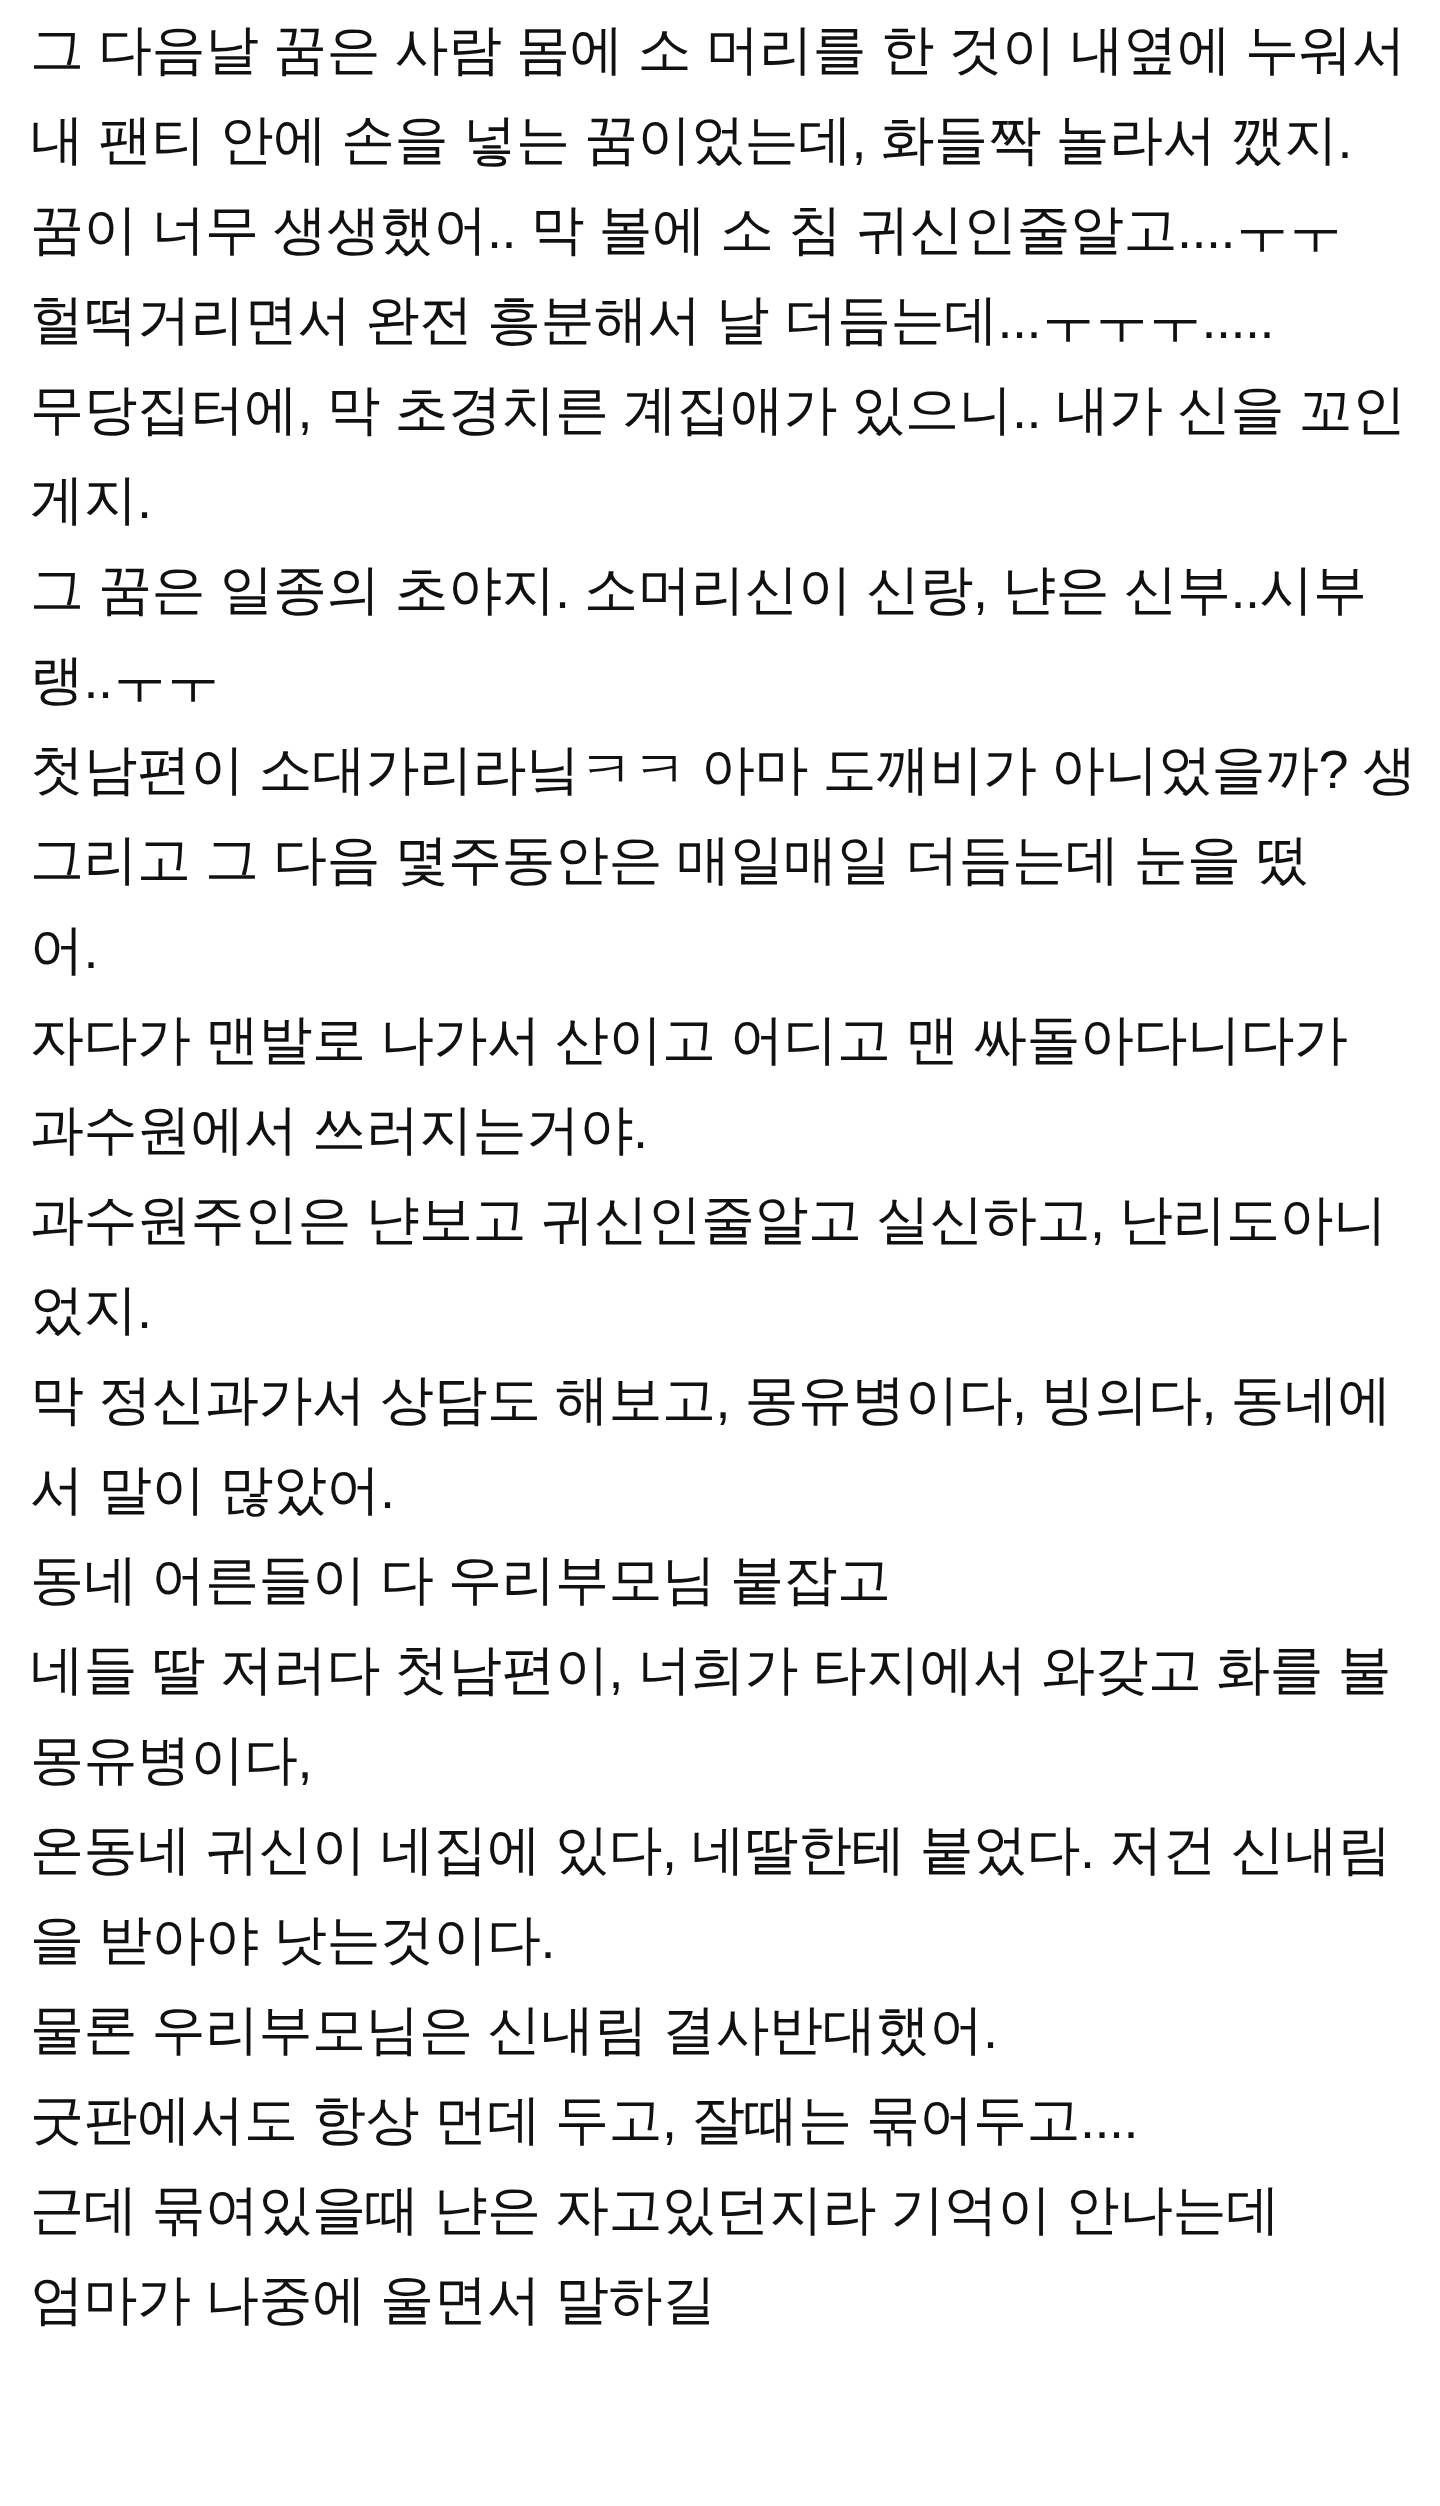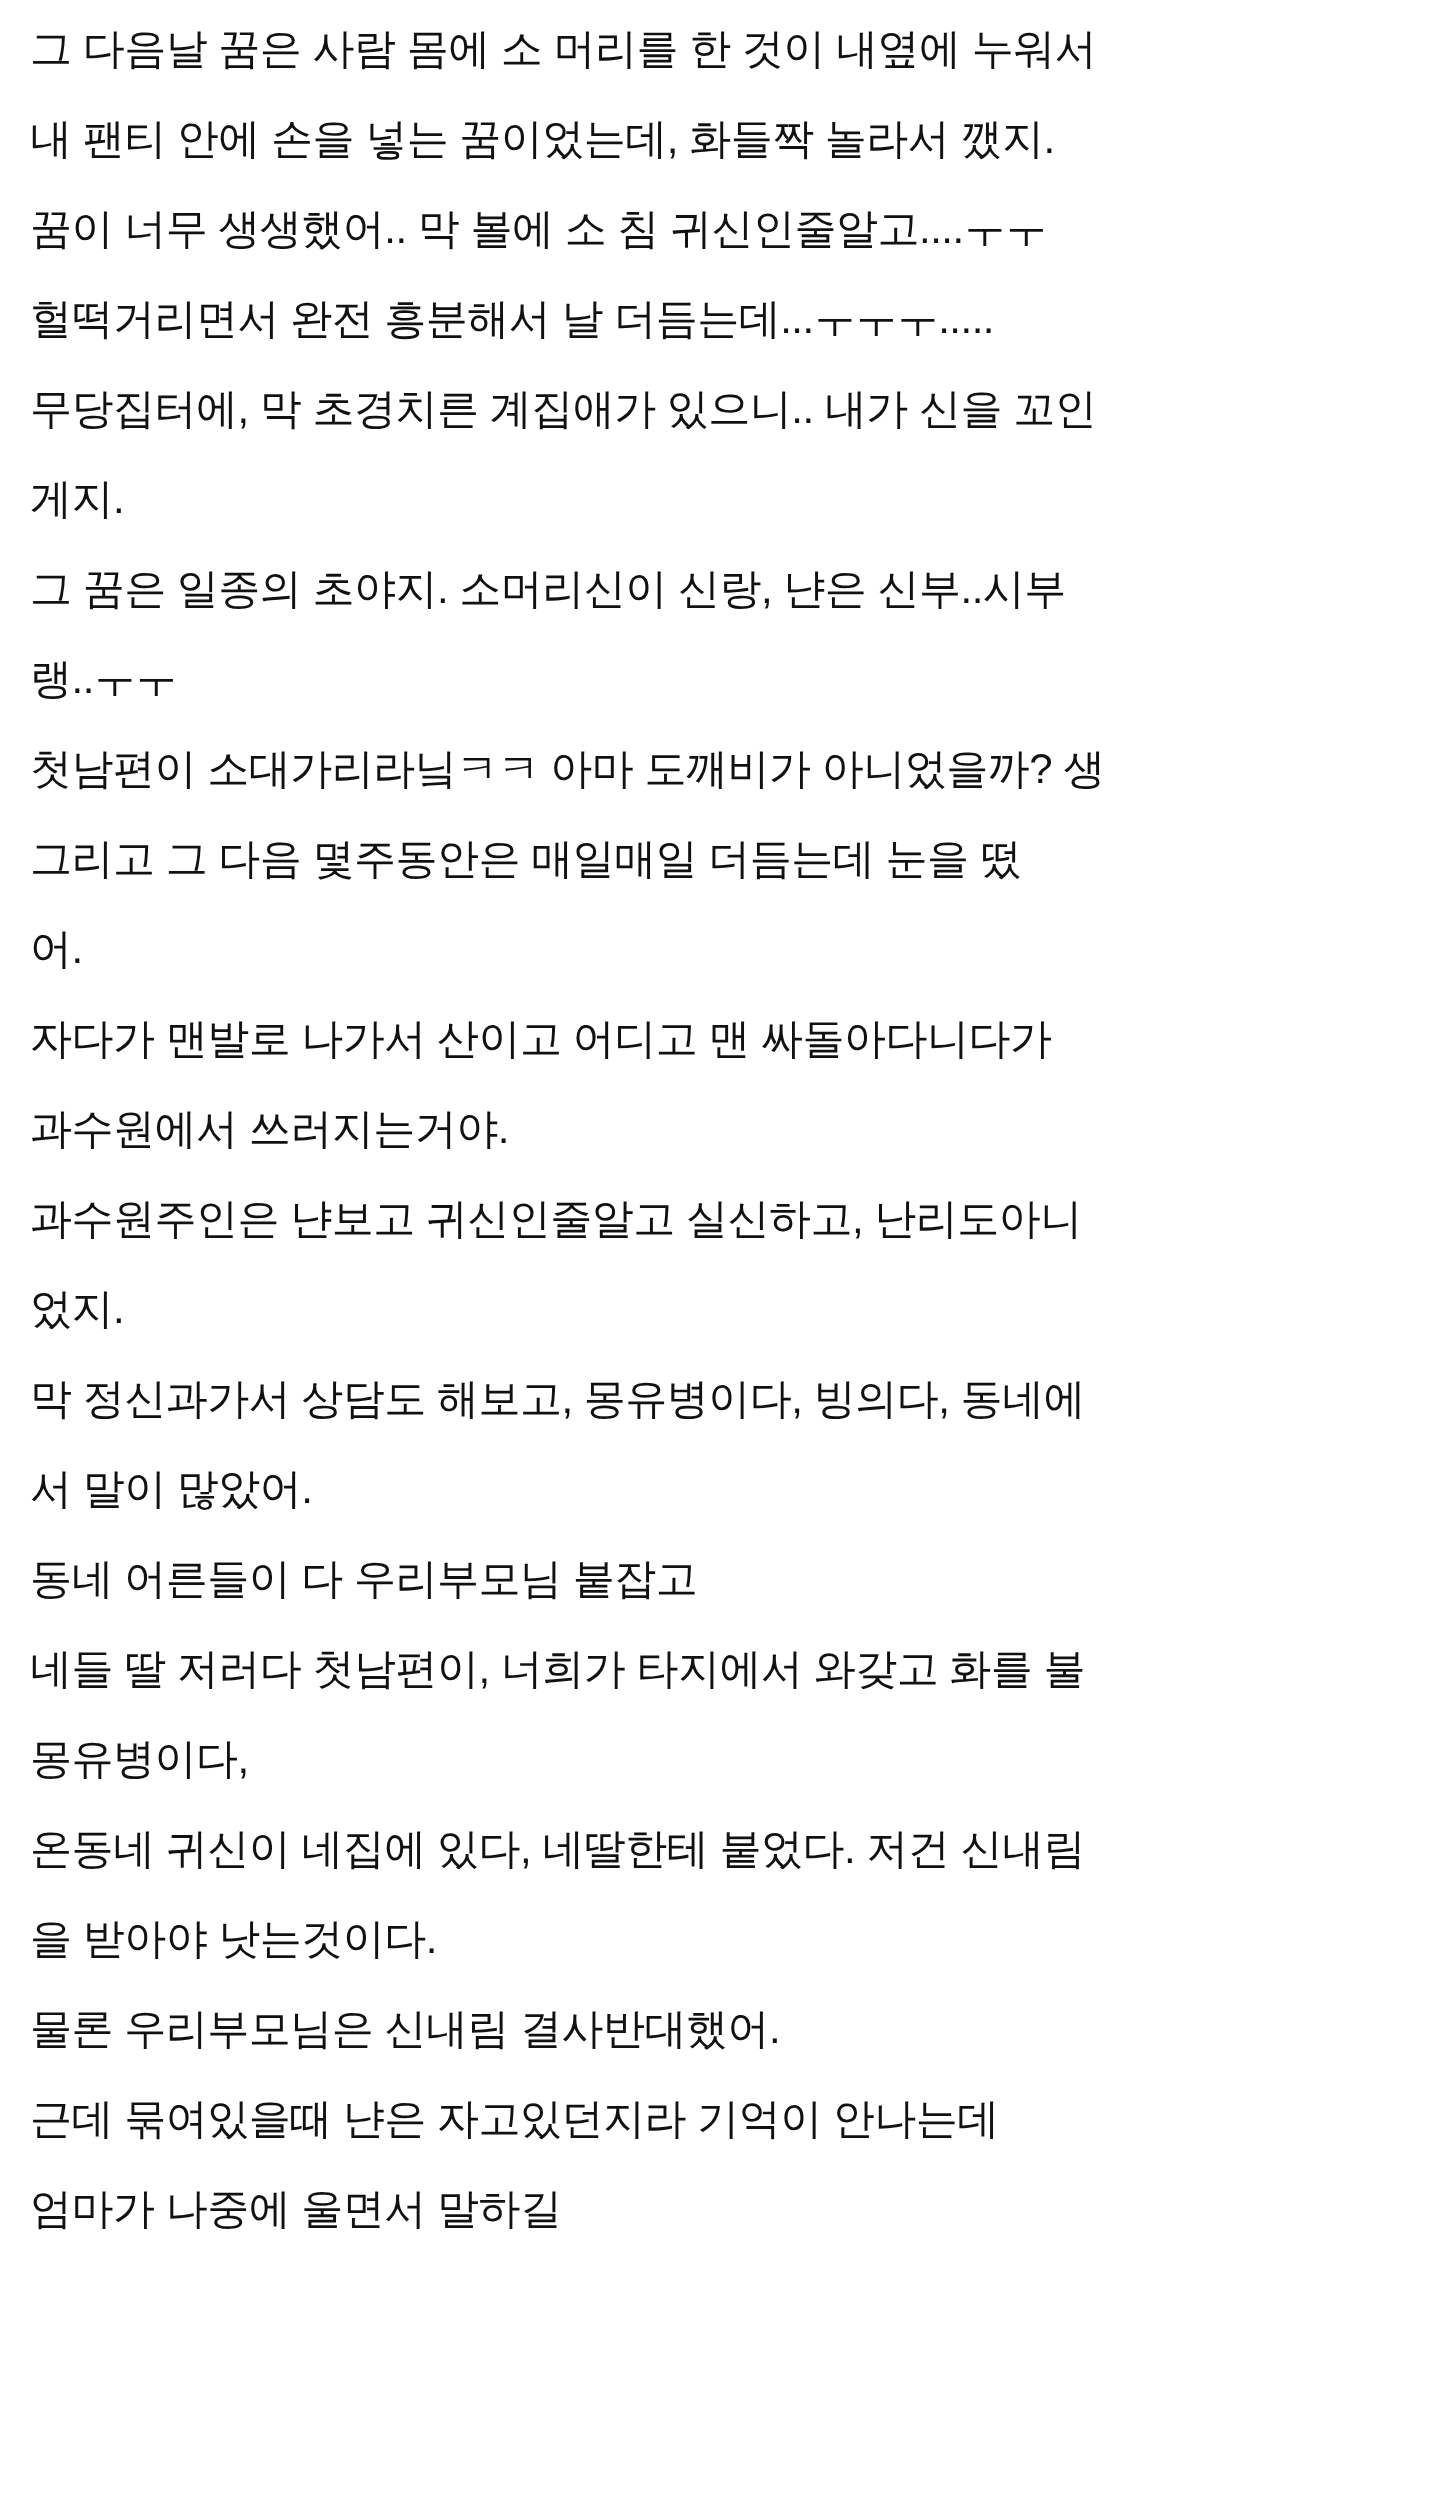--- a/index.html
+++ b/index.html
@@ -15,21 +15,21 @@
   }
   .text-block {
     padding: 4px 18px 0 30px;
     margin: 0;
   }
   .line {
     margin: 0;
     padding: 0;
     height: 90px;
     line-height: 90px;
-    font-size: 42px;
+    font-size: 54px;
     font-weight: 400;
     color: #111111;
     white-space: pre;
     letter-spacing: -0.5px;
   }
 </style>
 </head>
 <body style="background-color: rgb(255, 255, 255); color: rgb(17, 17, 17);">
 
 <main class="text-block">
@@ -49,15 +49,16 @@
   <p class="line">과수원주인은 냔보고 귀신인줄알고 실신하고, 난리도아니</p>
   <p class="line">었지.</p>
   <p class="line">막 정신과가서 상담도 해보고, 몽유병이다, 빙의다, 동네에</p>
   <p class="line">서 말이 많았어.</p>
   <p class="line">동네 어른들이 다 우리부모님 붙잡고</p>
   <p class="line">네들 딸 저러다 첫남편이, 너희가 타지에서 와갖고 화를 불</p>
   <p class="line">몽유병이다,</p>
   <p class="line">온동네 귀신이 네집에 있다, 네딸한테 붙었다. 저건 신내림</p>
   <p class="line">을 받아야 낫는것이다.</p>
   <p class="line">물론 우리부모님은 신내림 결사반대했어.</p>
+  <p class="line">굿판에서도 항상 먼데 두고, 잘때는 묶어두고....</p>
   <p class="line">근데 묶여있을때 냔은 자고있던지라 기억이 안나는데</p>
   <p class="line">엄마가 나중에 울면서 말하길</p>
 </main>
 
 </body></html>

